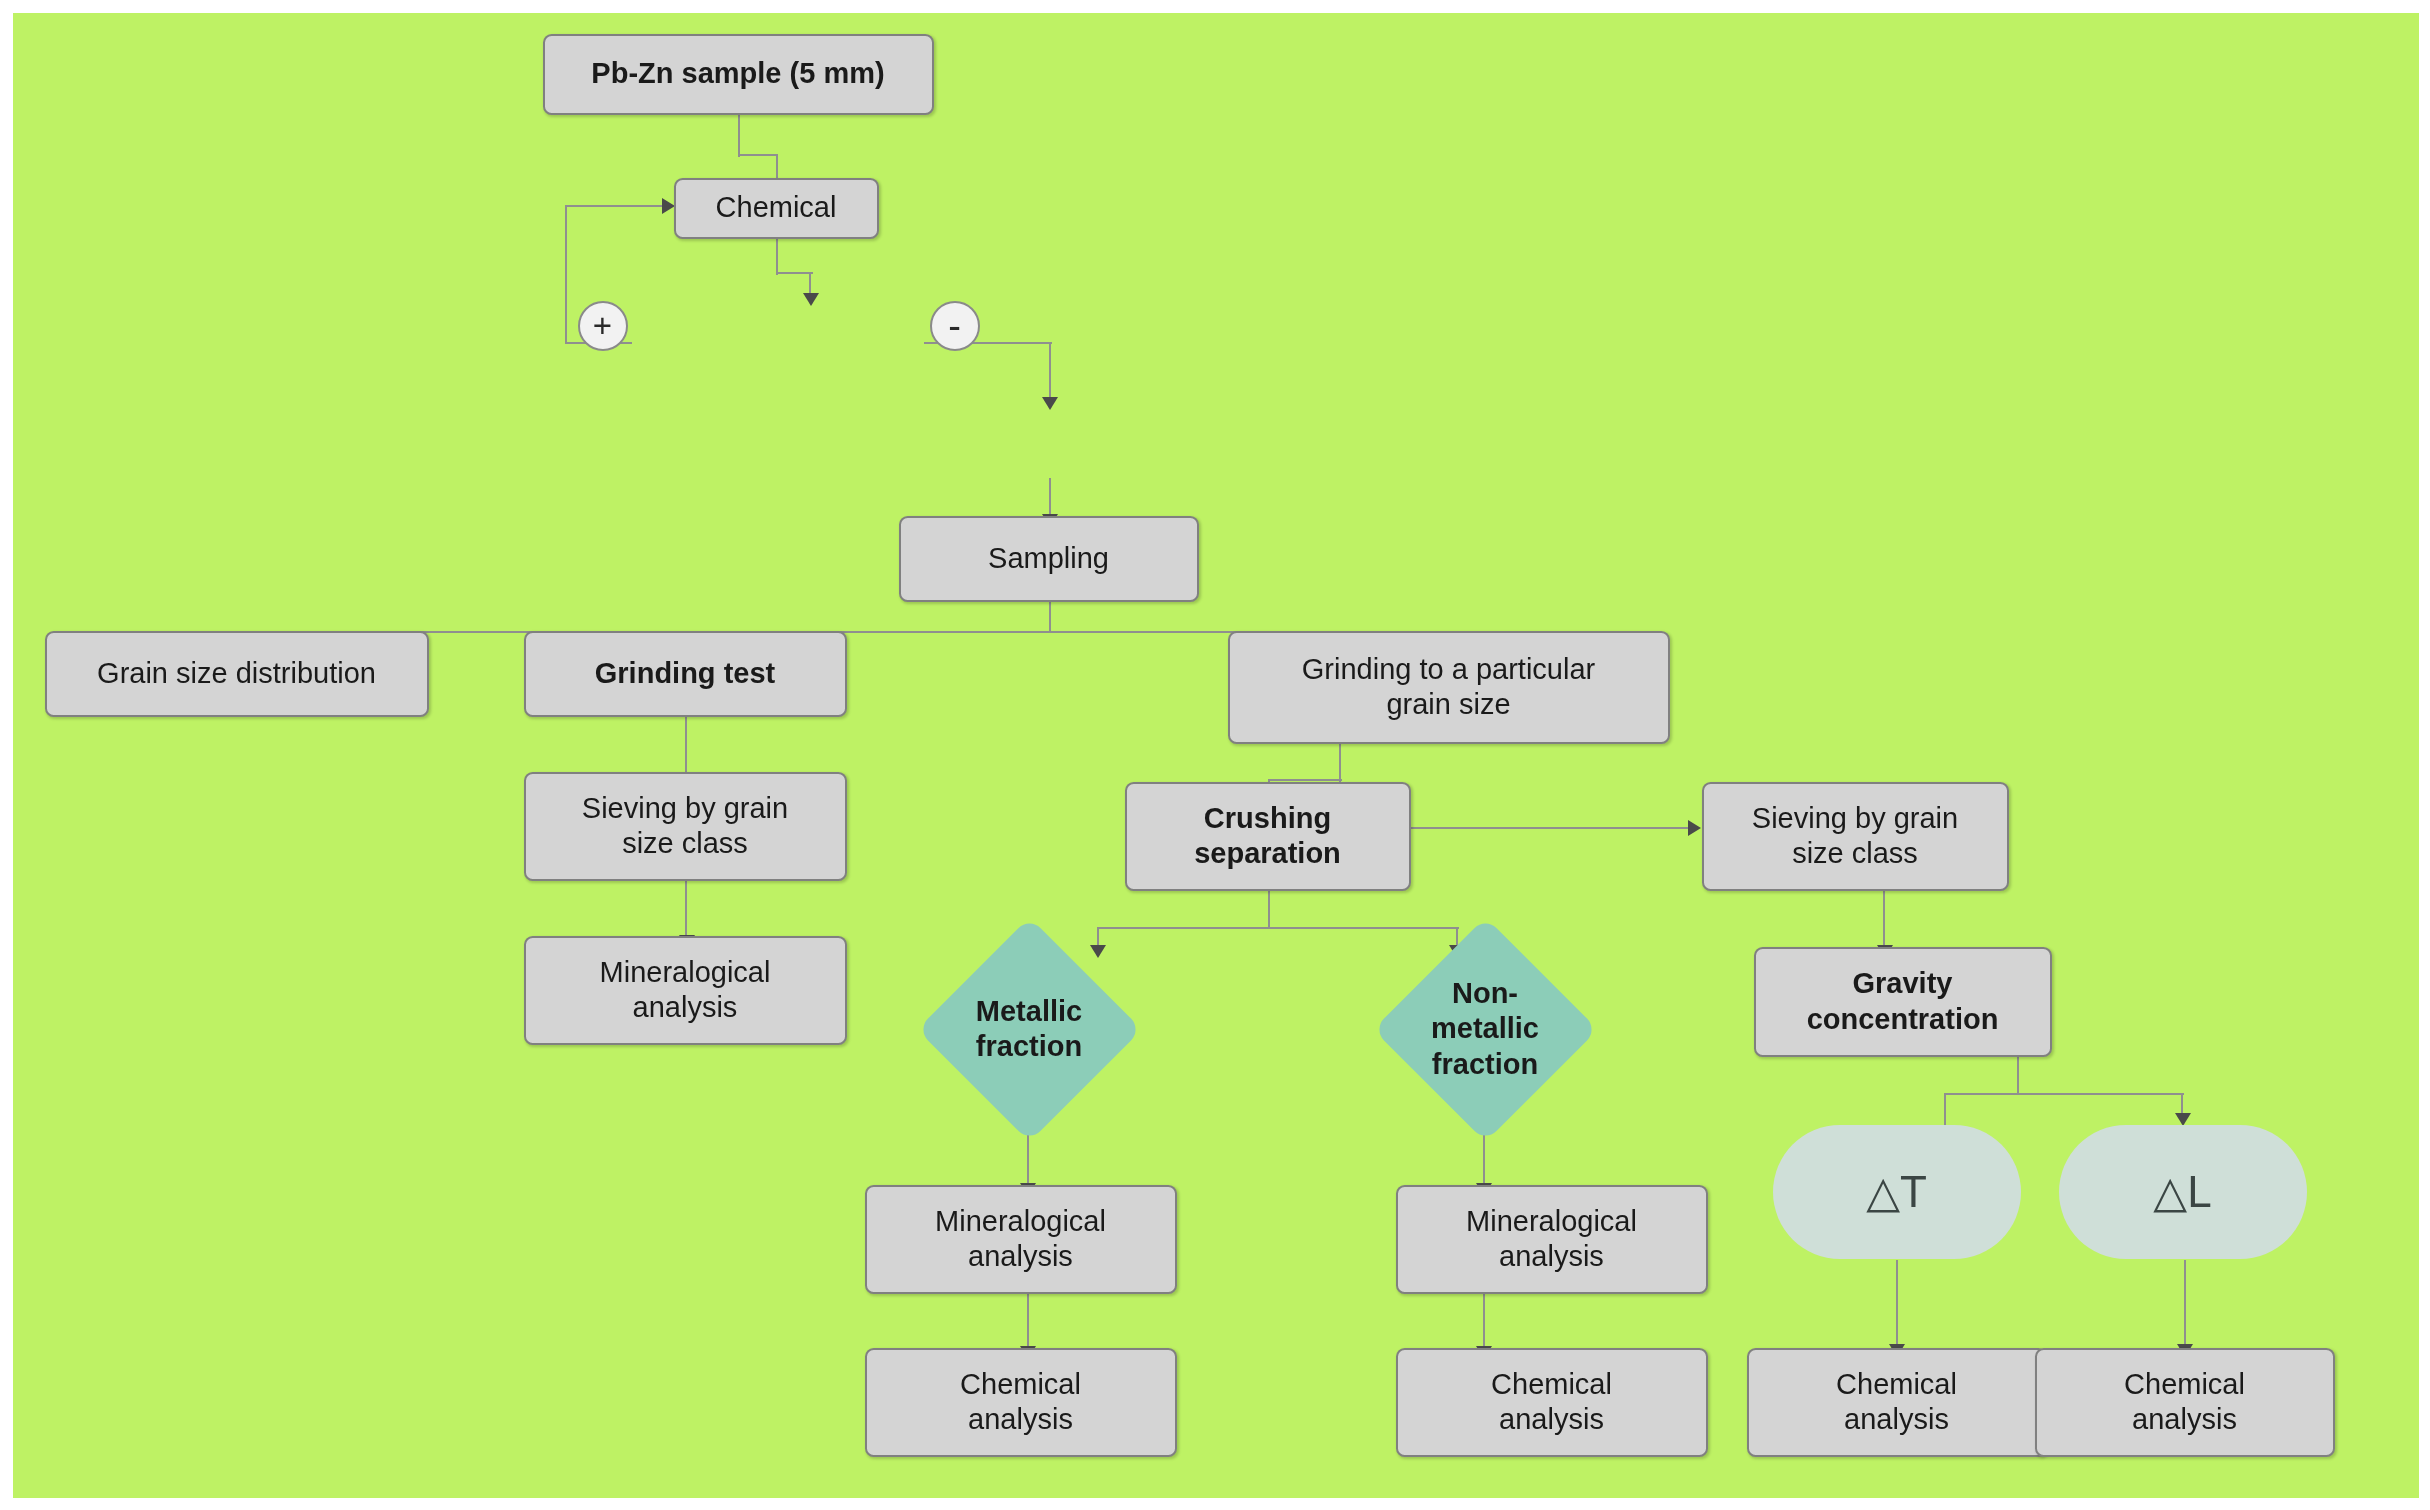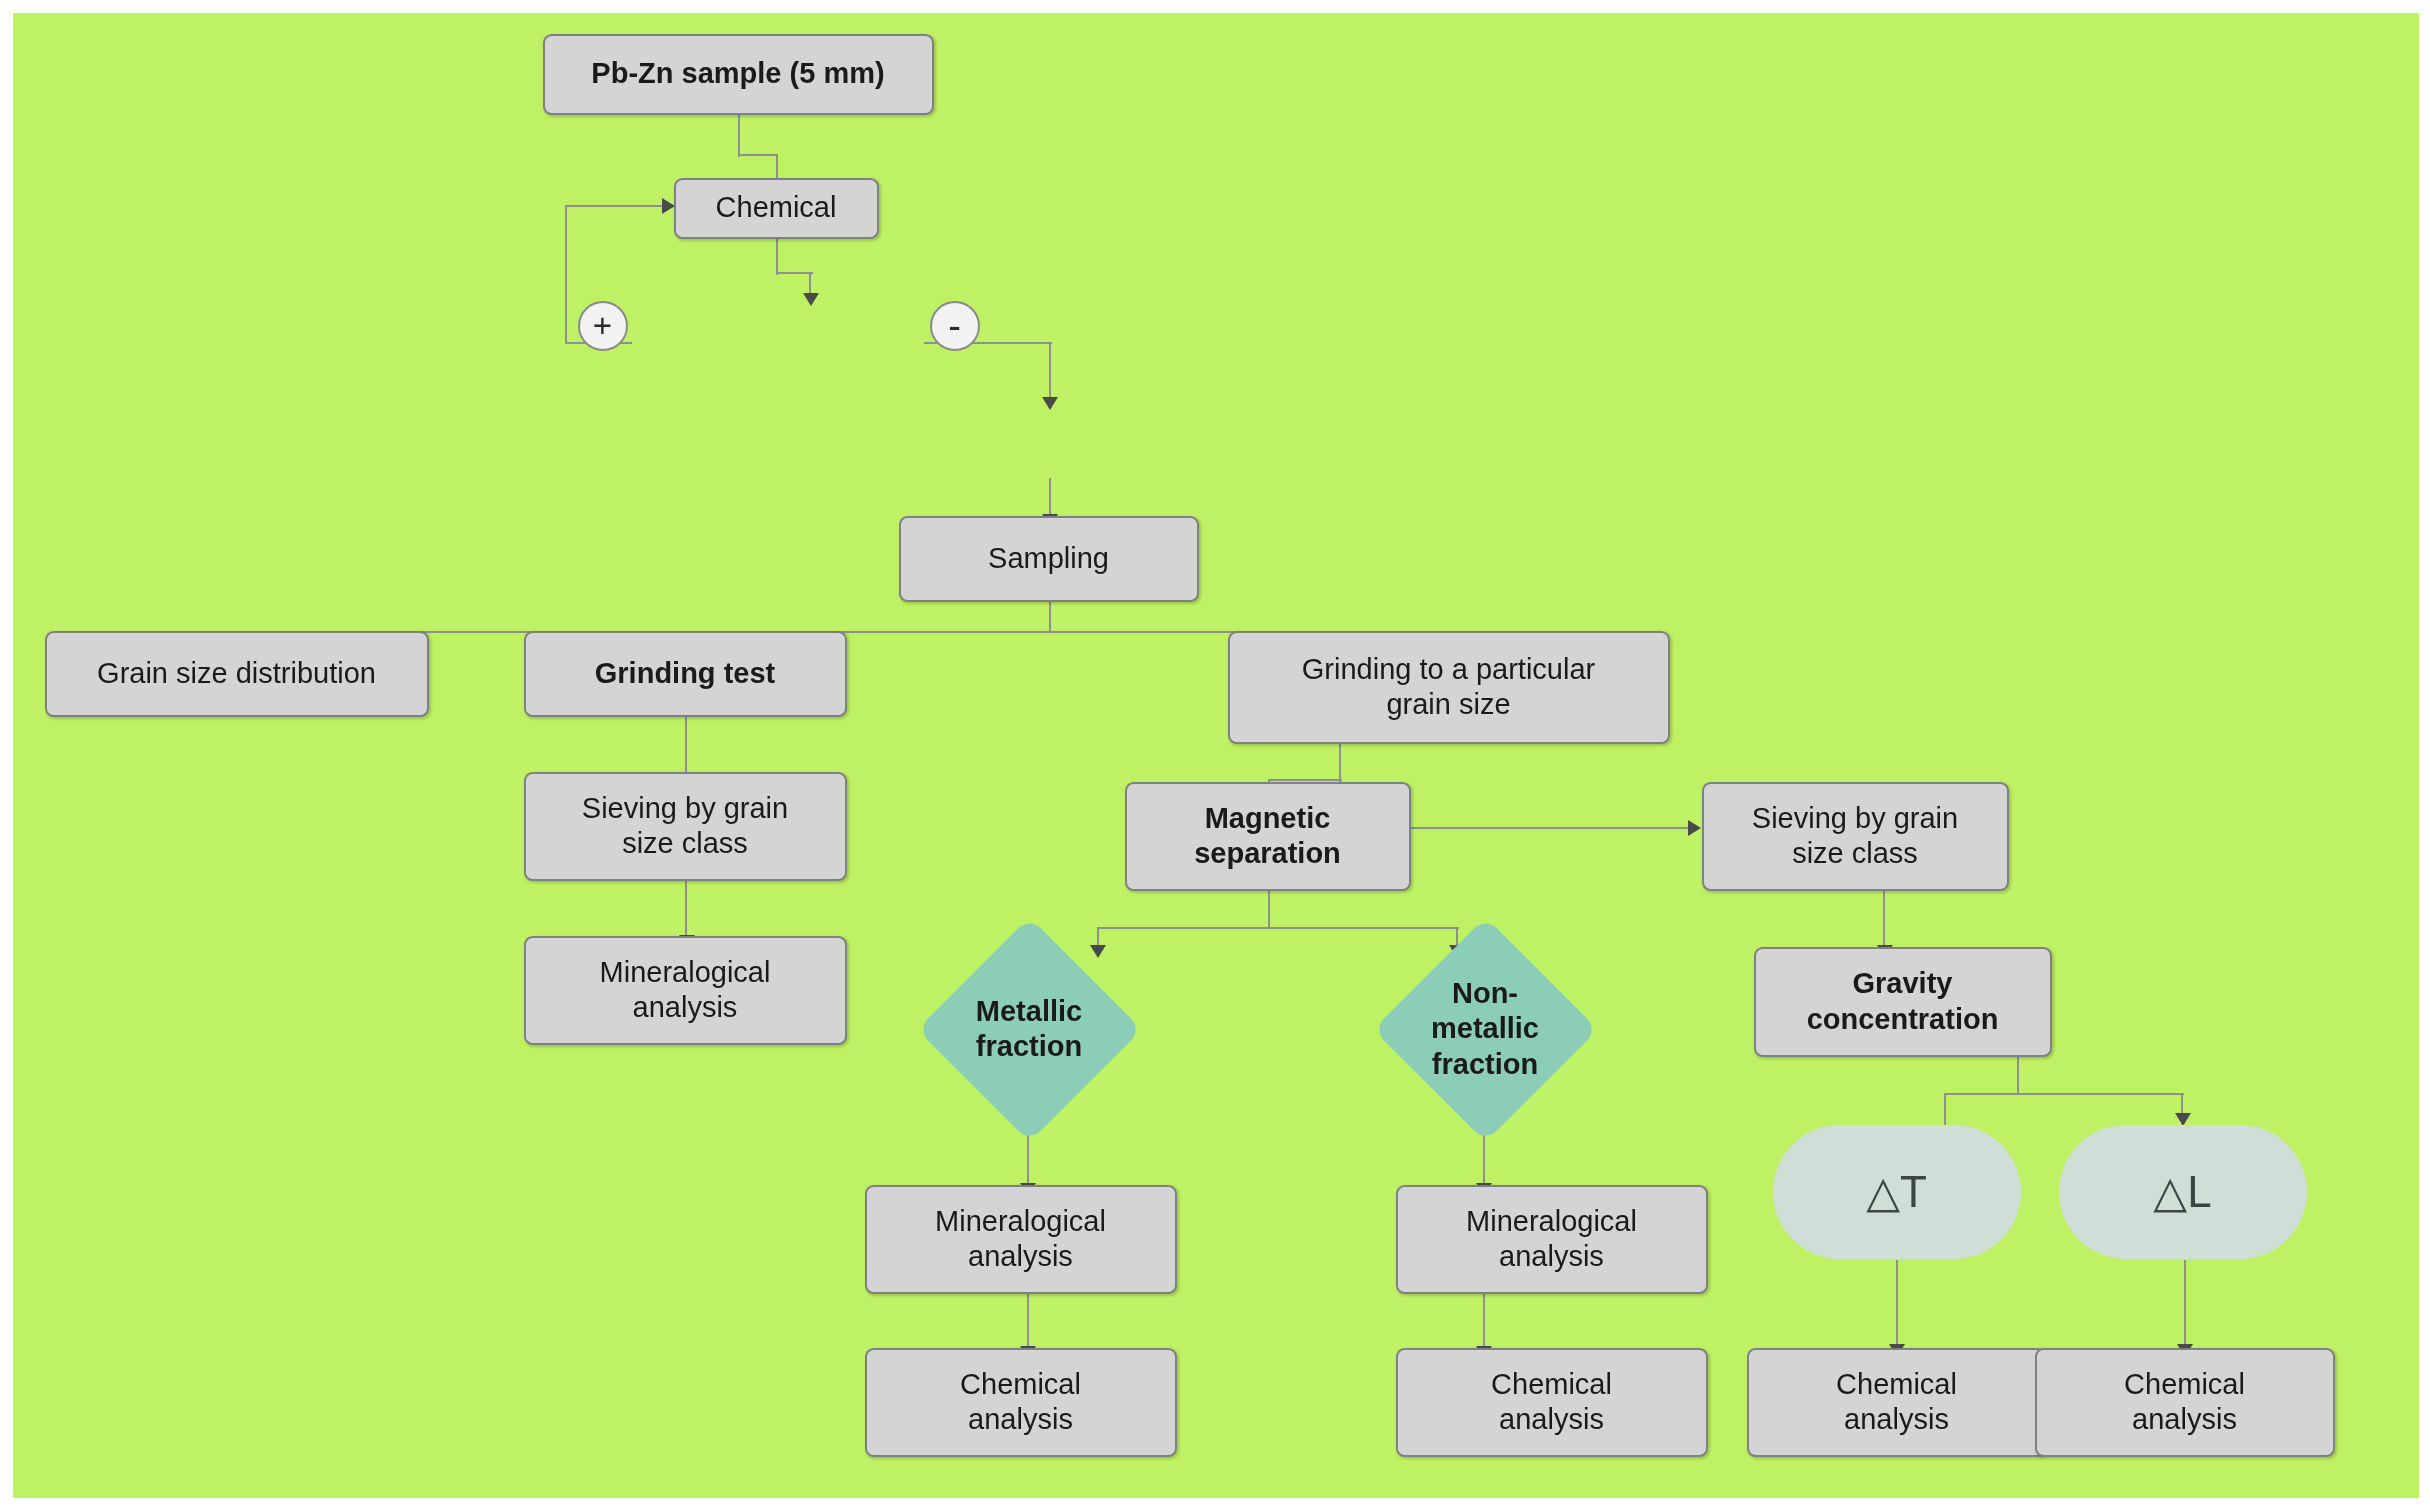--- a/index.html
+++ b/index.html
@@ -230,21 +230,21 @@
 
   <div class="node box" style="left:511px;top:923px;width:323px;height:109px;">
     <span class="lbl">
       <span>Mineralogical</span><br>
       <span>analysis</span>
     </span>
   </div>
 
   <div class="node box bold" style="left:1112px;top:769px;width:286px;height:109px;">
     <span class="lbl">
-      <span>Magnetic</span><br>
+      <span>Crushing</span><br>
       <span>separation</span>
     </span>
   </div>
 
   <div class="node box" style="left:1689px;top:769px;width:307px;height:109px;">
     <span class="lbl">
       <span>Sieving by grain</span><br>
       <span>size class</span>
     </span>
   </div>

